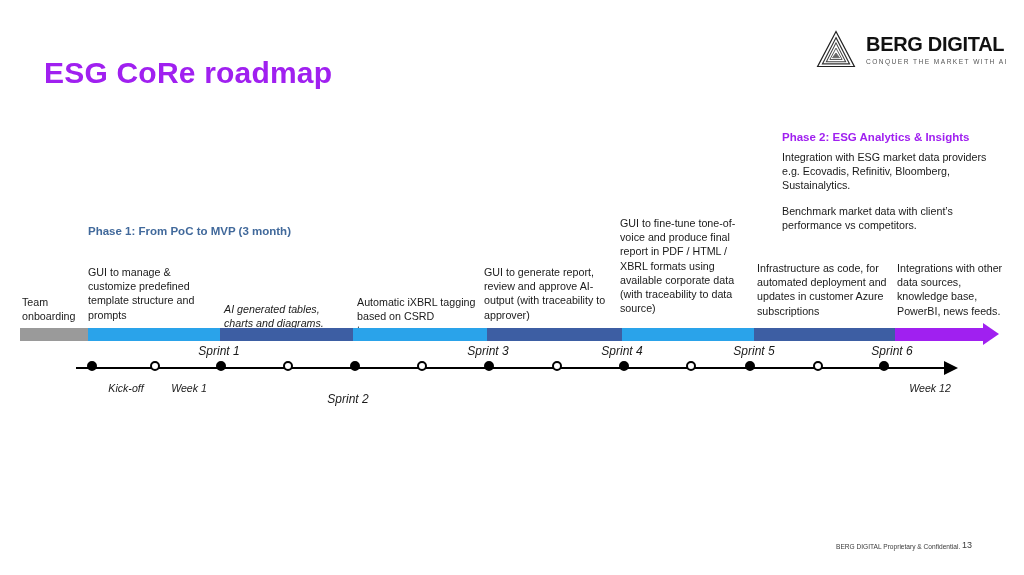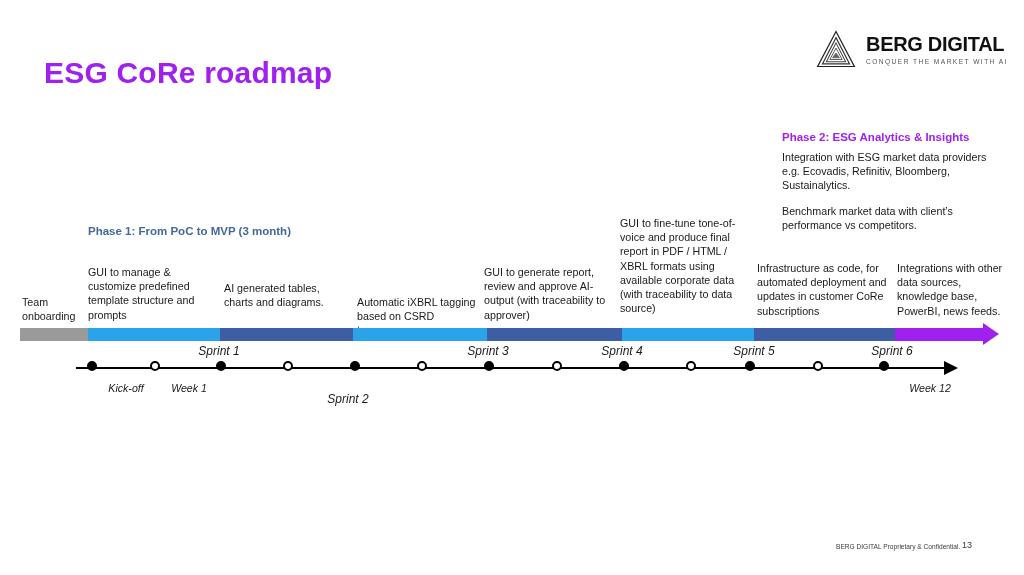--- a/index.html
+++ b/index.html
@@ -202,25 +202,25 @@
 
   <div class="phase-heading" id="phase1-heading">Phase 1: From PoC to MVP (3 month)</div>
   <div class="phase-heading" id="phase2-heading">Phase 2: ESG Analytics &amp; Insights</div>
 
   <div class="phase2-para" id="phase2-para-1">Benchmark market data with client’s performance vs competitors.</div>
   <div class="phase2-para" id="phase2-para-0">Integration with ESG market data providers e.g. Ecovadis, Refinitiv, Bloomberg, Sustainalytics.</div>
 
   <div id="columns-layer">
       <div class="col-desc" style="left: 22px; top: 295px; width: 62px;">Team onboarding</div>
       <div class="col-desc" style="left: 88px; top: 265px; width: 124px;">GUI to manage &amp; customize predefined template structure and prompts</div>
-      <div class="col-desc" style="left: 224px; top: 281px; width: 120px;">AI generated tables, charts and diagrams.</div>
+      <div class="col-desc" style="left: 224px; top: 302px; width: 120px; font-style: italic;">AI generated tables, charts and diagrams.</div>
       <div class="col-desc" style="left: 357px; top: 295px; width: 126px;">Automatic iXBRL tagging based on CSRD taxonomy</div>
       <div class="col-desc" style="left: 484px; top: 265px; width: 127px;">GUI to generate report, review and approve AI-output (with traceability to approver)</div>
       <div class="col-desc" style="left: 620px; top: 216px; width: 134px;">GUI to fine-tune tone-of-voice and produce final report in PDF / HTML / XBRL formats using available corporate data (with traceability to data source)</div>
-      <div class="col-desc" style="left: 757px; top: 261px; width: 134px;">Infrastructure as code, for automated deployment and updates in customer CoRe subscriptions</div>
+      <div class="col-desc" style="left: 757px; top: 261px; width: 134px;">Infrastructure as code, for automated deployment and updates in customer Azure subscriptions</div>
       <div class="col-desc" style="left: 897px; top: 261px; width: 106px;">Integrations with other data sources, knowledge base, PowerBI, news feeds.</div>
     </div>
 
   <div id="bar-area">
       <div class="bar-seg" style="left: 20px; width: 68px; background: rgb(154, 154, 154);"></div>
       <div class="bar-seg" style="left: 88px; width: 132px; background: rgb(42, 163, 234);"></div>
       <div class="bar-seg" style="left: 220px; width: 133px; background: rgb(61, 94, 163);"></div>
       <div class="bar-seg" style="left: 353px; width: 134px; background: rgb(42, 163, 234);"></div>
       <div class="bar-seg" style="left: 487px; width: 135px; background: rgb(61, 94, 163);"></div>
       <div class="bar-seg" style="left: 622px; width: 132px; background: rgb(42, 163, 234);"></div>

